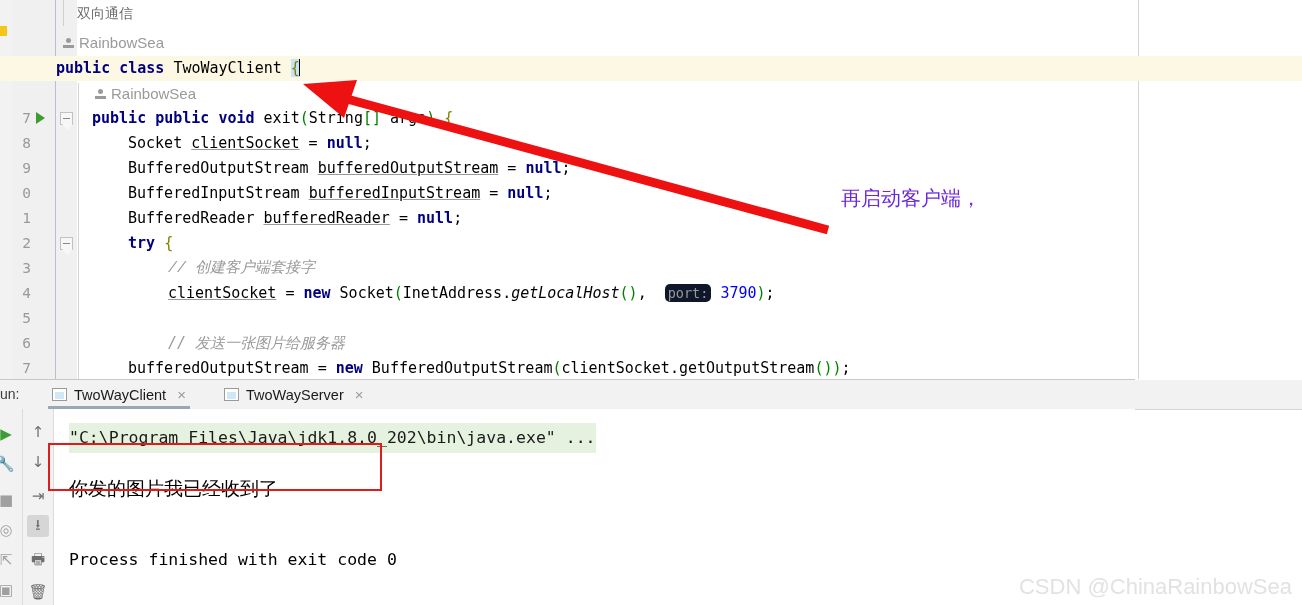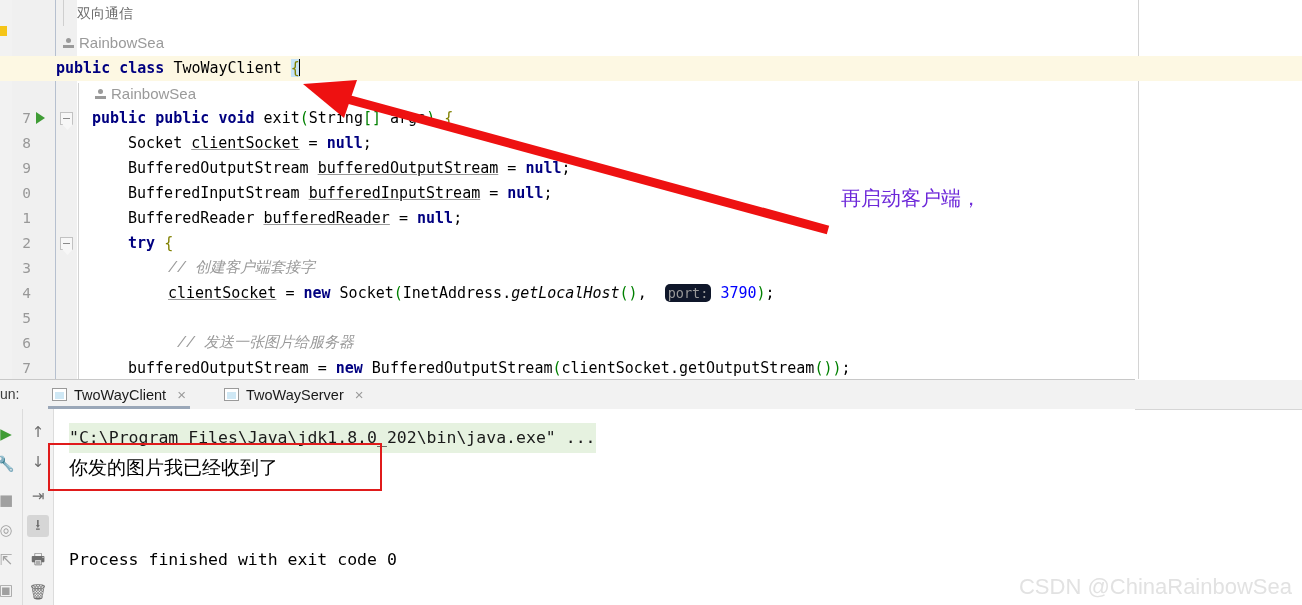--- a/index.html
+++ b/index.html
@@ -421,21 +421,21 @@
     <div class="code-line" style="left:128px; top:181px;"><span>BufferedInputStream</span> <span class="fld">bufferedInputStream</span> = <span class="kw">null</span>;</div>
 
     <div class="code-line" style="left:128px; top:206px;"><span>BufferedReader</span> <span class="fld">bufferedReader</span> = <span class="kw">null</span>;</div>
 
     <div class="code-line" style="left:128px; top:231px;"><span class="kw">try</span> <span class="br">{</span></div>
 
     <div class="code-line cmt" style="left:168px; top:256px;font-family:Liberation Mono, monospace;">// 创建客户端套接字</div>
 
     <div class="code-line" style="left:168px; top:281px;"><span class="fld">clientSocket</span> = <span class="kw">new</span> <span>Socket</span><span class="brg">(</span><span>InetAddress</span>.<span class="mth">getLocalHost</span><span class="brg">()</span>,  <span class="hint">port:</span> <span class="num">3790</span><span class="brg">)</span>;</div>
 
-    <div class="code-line cmt" style="left:177px; top:331px;font-family:Liberation Mono, monospace;">// 发送一张图片给服务器</div>
+    <div class="code-line cmt" style="left:168px; top:331px;">// 发送一张图片给服务器</div>
 
     <div class="code-line" style="left:128px; top:356px;"><span>bufferedOutputStream</span> = <span class="kw">new</span> <span>BufferedOutputStream</span><span class="brg">(</span><span>clientSocket</span>.<span>getOutputStream</span><span class="brg">())</span>;</div>
 
     <svg class="annot-svg" viewBox="0 0 1302 379">
       <line x1="828" y1="230" x2="336" y2="96" stroke="#ee1111" stroke-width="9" stroke-linecap="butt"></line>
       <polygon points="303,84 357,80 344,118" fill="#ee1111"></polygon>
     </svg>
     <div class="annot-text">再启动客户端，</div>
   </div>
 
@@ -470,21 +470,21 @@
       <div class="tb-ico" style="left:4px; top:12px;">↑</div>
       <div class="tb-ico" style="left:4px; top:42px;">↓</div>
       <div class="tb-ico" style="left:4px; top:76px;">⇥</div>
       <div class="tb-ico sel-bg" style="left:4px; top:106px;">⭳</div>
       <div class="tb-ico" style="left:4px; top:140px;">🖶</div>
       <div class="tb-ico" style="left:4px; top:172px;">🗑</div>
     </div>
 
     <div class="console-area">
       <div class="console-line cmdline" style="top:14px;">"C:\Program Files\Java\jdk1.8.0_202\bin\java.exe" ...</div>
-      <div class="console-line cjk" style="top:43px;text-align:right;">你发的图片我已经收到了</div>
+      <div class="console-line cjk" style="top:64px;text-align:right;">你发的图片我已经收到了</div>
       <div class="console-line" style="top:136px;">Process finished with exit code 0</div>
     </div>
   </div>
 
   <div class="redbox" style="left:48px; top:443px; width:334px; height:48px;"></div>
 
   <div class="watermark">CSDN @ChinaRainbowSea</div>
 </div>
 
 </body></html>

